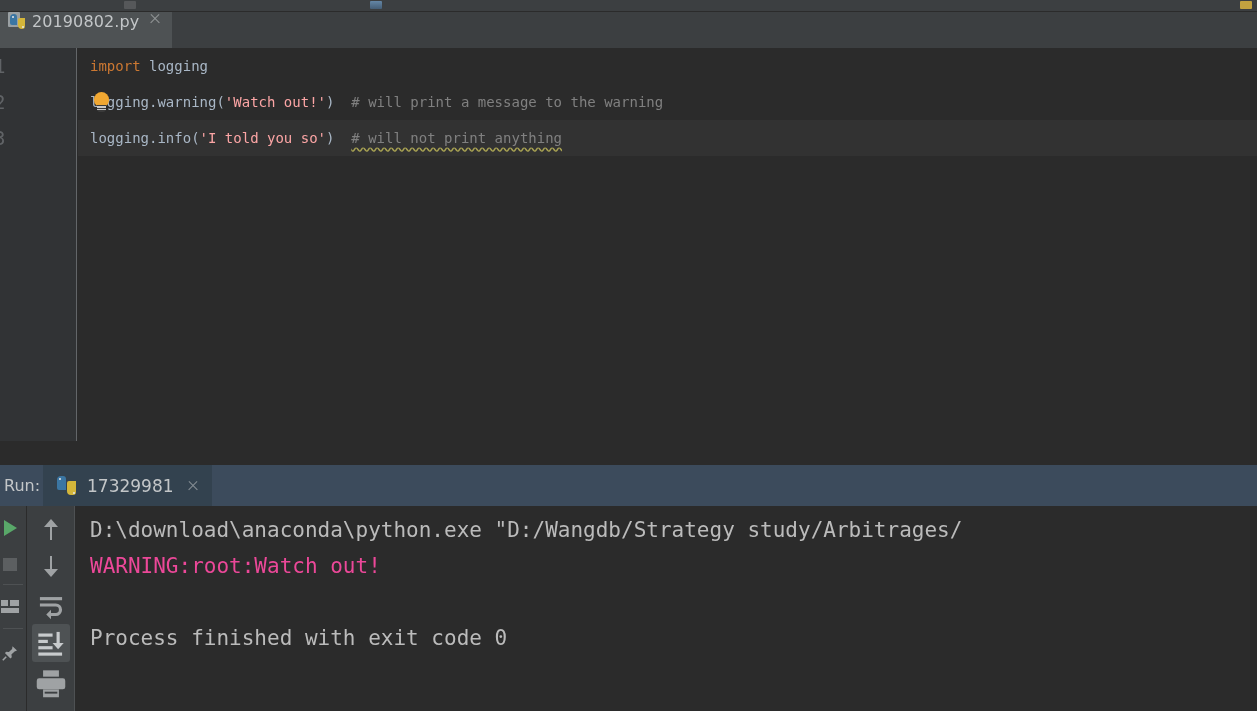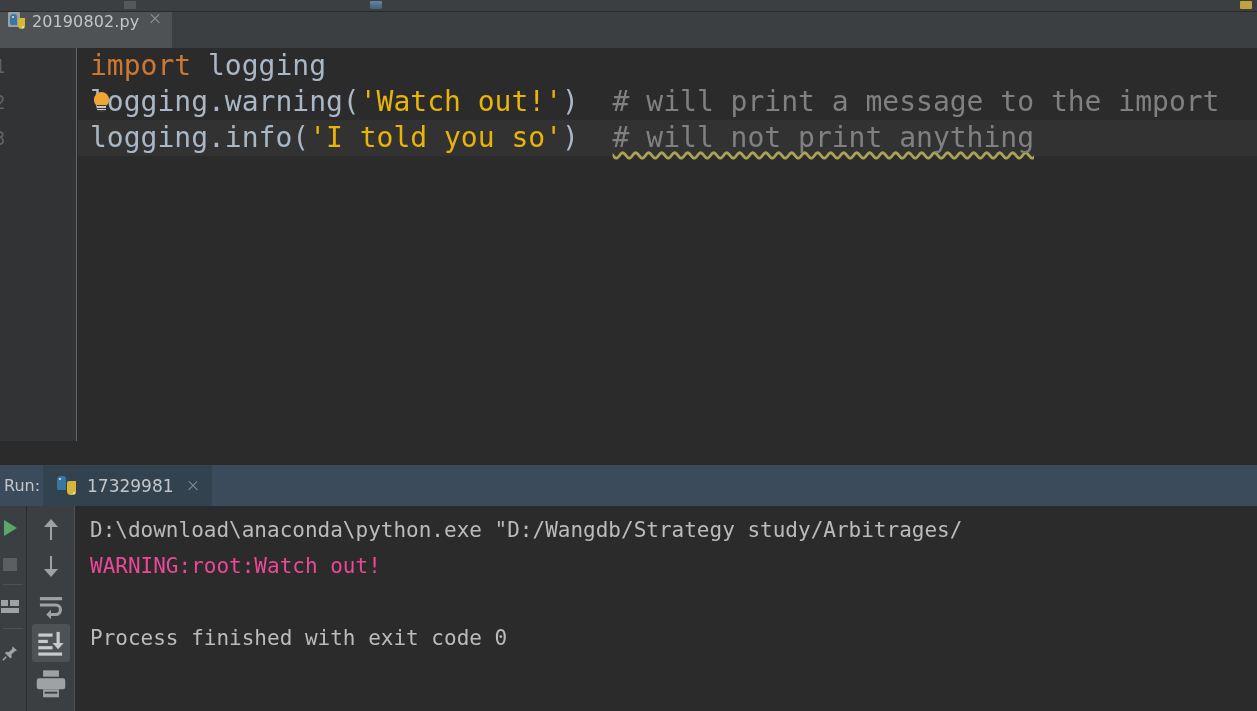--- a/index.html
+++ b/index.html
@@ -165,36 +165,36 @@
     font-family: "DejaVu Sans Mono", monospace;
     font-size: 19px;
     color: #606366;
     white-space: nowrap;
   }
   .code {
     position: absolute;
     left: 78px; top: 0;
     right: 0;
     font-family: "DejaVu Sans Mono", monospace;
-    font-size: 28px;
+    font-size: 14px;
   }
   .code-line {
     height: 36px;
     line-height: 36px;
     white-space: pre;
     padding-left: 12px;
     color: #a9b7c6;
     position: relative;
   }
   .code-line.current {
     background: #323232;
   }
   .tok-kw      { color: #cc7832; }
   .tok-plain   { color: #a9b7c6; }
-  .tok-str     { color: #eab308; }
+  .tok-str     { color: #fca5a5; }
   .tok-comment { color: #808080; }
   .tok-comment.squiggle {
     text-decoration: underline wavy #a9a352;
     text-decoration-skip-ink: none;
     text-underline-offset: 4px;
   }
   
   .bulb {
     position: absolute;
     left: 12px; top: 6px;
@@ -408,21 +408,21 @@
       <div class="gutter-lines">
         <div class="gutter-num">1</div>
         <div class="gutter-num">2</div>
         <div class="gutter-num">3</div>
       </div>
     </div>
 
     <div class="code">
       <div class="code-line"><span class="tok-kw">import</span><span class="tok-plain"> logging</span></div>
 
-      <div class="code-line"><span class="tok-plain">logging.warning(</span><span class="tok-str">'Watch out!'</span><span class="tok-plain">)  </span><span class="tok-comment"># will print a message to the import</span><span class="bulb"><span class="glass"></span><span class="neck"><i></i><i></i></span></span></div>
+      <div class="code-line"><span class="tok-plain">logging.warning(</span><span class="tok-str">'Watch out!'</span><span class="tok-plain">)  </span><span class="tok-comment"># will print a message to the warning</span><span class="bulb"><span class="glass"></span><span class="neck"><i></i><i></i></span></span></div>
 
       <div class="code-line current"><span class="tok-plain">logging.info(</span><span class="tok-str">'I told you so'</span><span class="tok-plain">)  </span><span class="tok-comment squiggle"># will not print anything</span></div>
     </div>
   </div>
 
   <div class="splitter"></div>
 
   <div class="run-header">
     <span class="run-label">Run:</span>
     <div class="run-tab">

